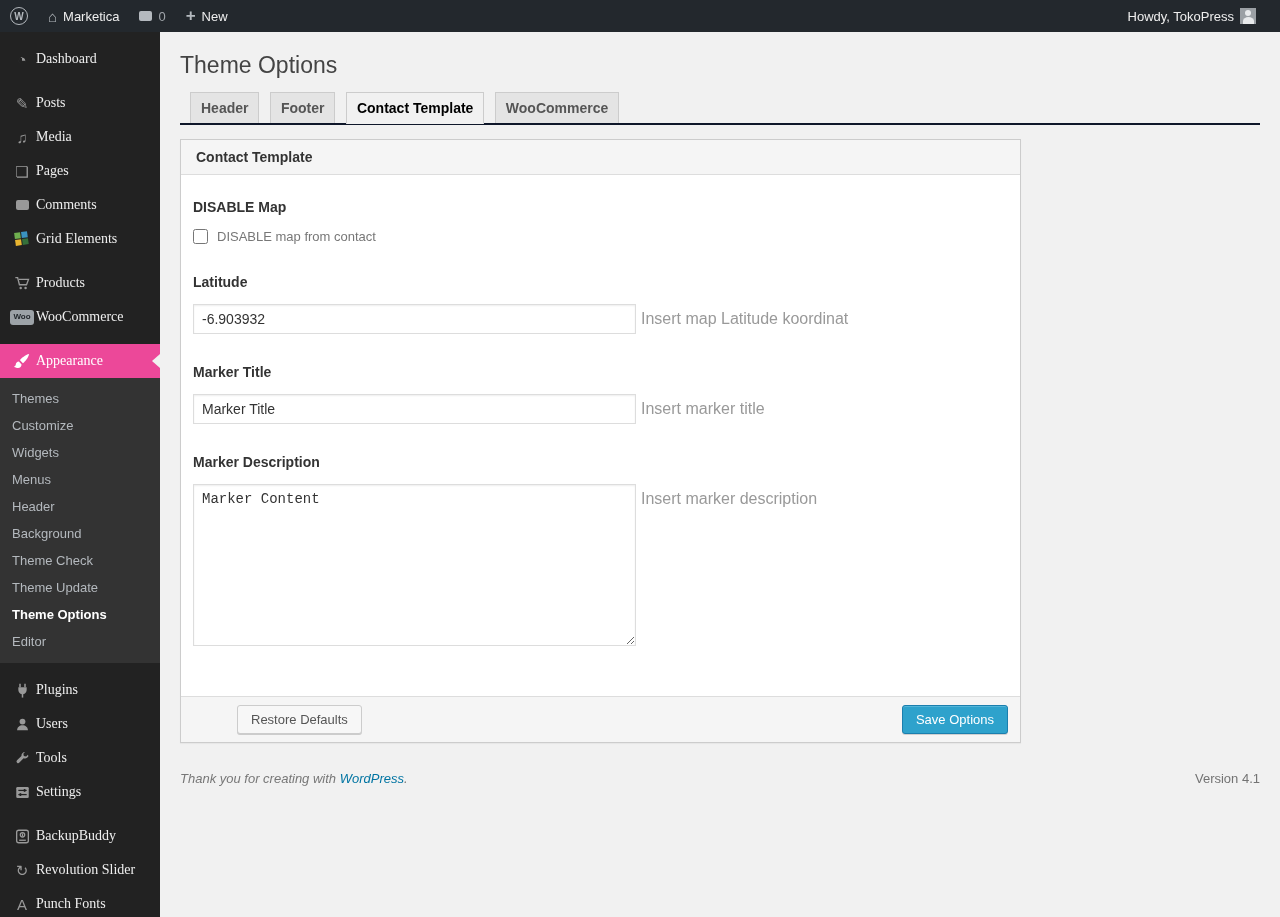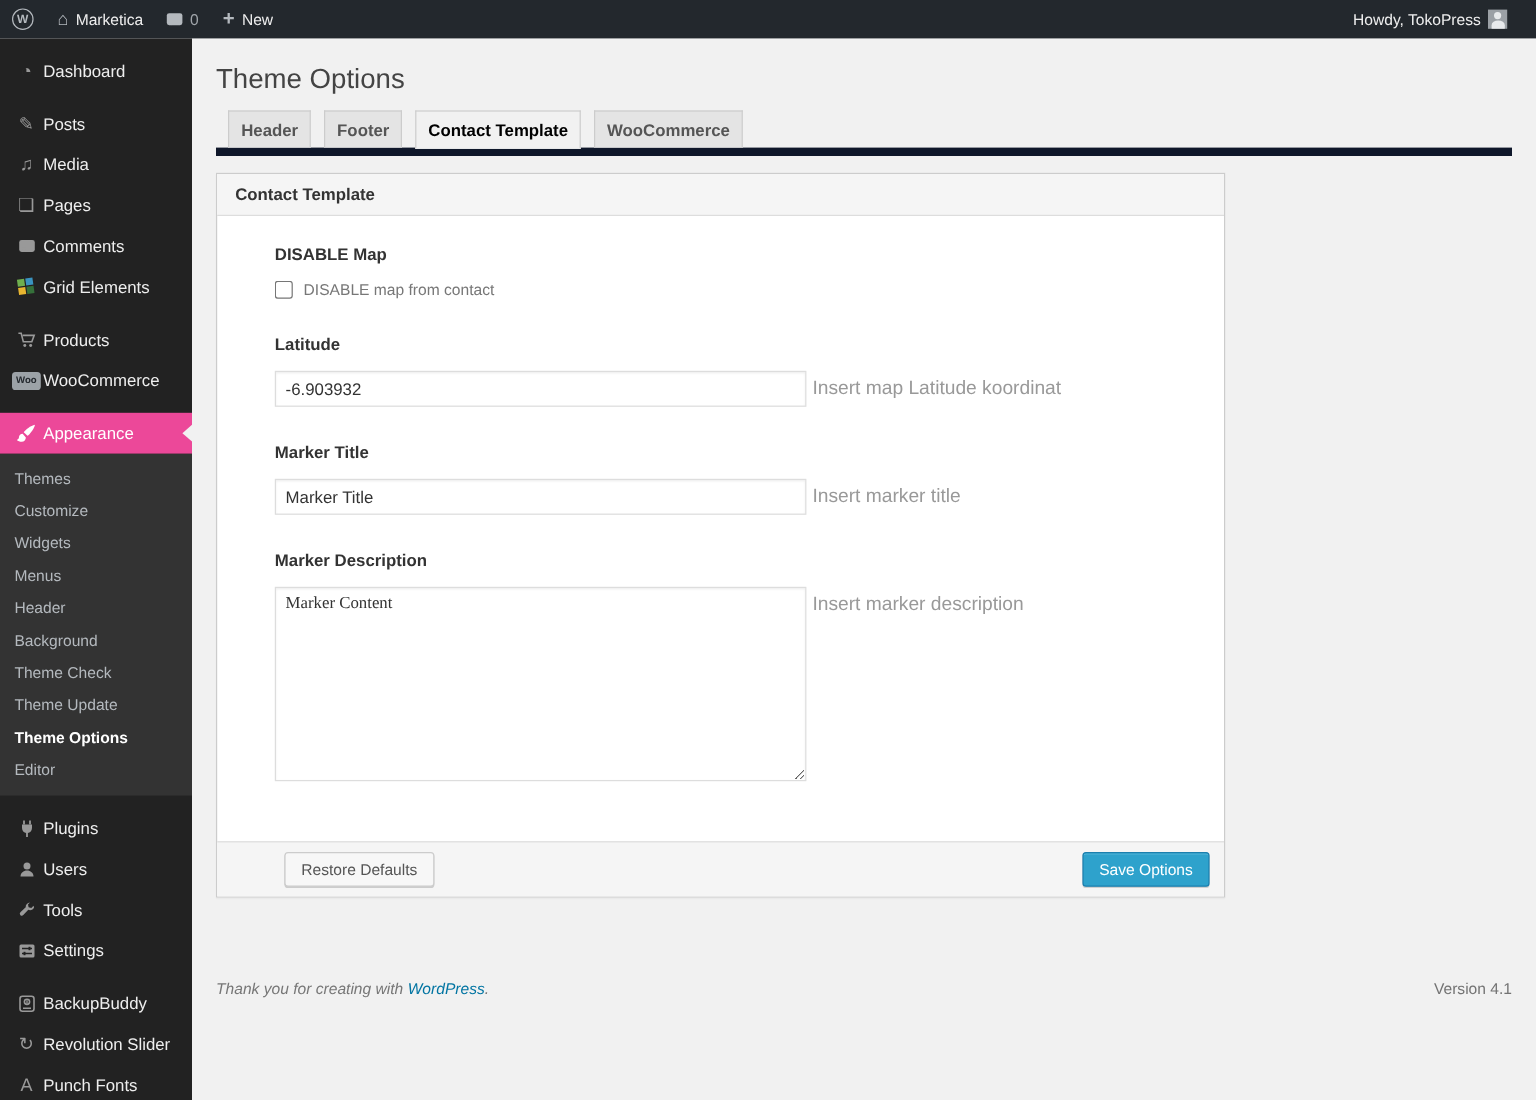--- a/index.html
+++ b/index.html
@@ -21,21 +21,21 @@
   .ab-plus { color:#b4b9be; font-size:17px; font-weight:bold; line-height:1; margin-top:-2px; }
   .ab-right { margin-left:auto; display:flex; align-items:center; gap:8px; padding-right:12px; }
   .avatar { width:16px; height:16px; background:#9ba0a5; position:relative; overflow:hidden; }
   .avatar::before { content:""; position:absolute; top:2px; left:5px; width:6px; height:6px; border-radius:50%; background:#e8eaec; }
   .avatar::after { content:""; position:absolute; top:9px; left:2.5px; width:11px; height:8px; border-radius:50% 50% 0 0; background:#e8eaec; }
 
   
   #sidebar { position:absolute; top:32px; left:0; width:160px; height:885px; background:#222; overflow:hidden; padding-top:10px; }
   .menu-item { display:flex; align-items:center; height:34px; padding-left:8px; cursor:pointer; position:relative; }
   .micon { width:28px; text-align:center; font-size:15px; color:#999; flex:0 0 28px; line-height:1; display:flex; align-items:center; justify-content:center; }
-  .mlabel { color:#eee; font-size:14px; }
+  .mlabel { color:#eee; font-size:14px;font-family:Liberation Serif, serif; }
   .menu-sep { height:10px; }
   .menu-item.current { background:#ec4899; }
   .menu-item.current .mlabel { color:#fff; }
   .menu-item.current .micon { color:#fff; }
   .menu-arrow { position:absolute; right:0; top:50%; transform:translateY(-50%);
     width:0; height:0; border:7px solid transparent; border-right:8px solid #f1f1f1; border-left:none; }
   .submenu { background:#333; padding:7px 0 8px; }
   .submenu-item { display:block; padding:6px 12px; font-size:13px; color:#b4b9be; cursor:pointer; }
   .submenu-item.current-sub { color:#fff; font-weight:bold; }
   .grid-icon { width:14px; height:14px; display:grid; grid-template-columns:6px 6px; grid-template-rows:6px 6px; gap:1px; transform:rotate(-8deg); }
@@ -45,49 +45,49 @@
   .woo-badge::after { content:""; position:absolute; left:3px; bottom:-4px;
     border:4px solid transparent; border-top-color:#9ca2a7; border-left-width:2px; border-right-width:2px; }
   .bubble-icon { width:13px; height:10px; background:#999; border-radius:2px; position:relative; }
   .bubble-icon::after { content:""; position:absolute; left:2px; bottom:-4px;
     border:4px solid transparent; border-top-color:#999; border-left-width:2px; border-right-width:2px; }
 
   
   #content { position:absolute; top:32px; left:160px; width:1120px; height:885px; background:#f1f1f1; padding:10px 20px 0; }
   h1.page-title { font-size:23px; font-weight:400; color:#444; padding:9px 0 4px; line-height:29px; }
 
-  .nav-tab-wrapper { border-bottom:7px solid #0f172a; margin-top:8px; padding-left:10px; }
+  .nav-tab-wrapper { border-bottom:2px solid #0f172a; margin-top:8px; padding-left:10px; }
   .nav-tab { display:inline-block; border:1px solid #ccc; border-bottom:none; background:#e4e4e4;
     color:#555; font-size:14px; font-weight:bold; padding:7px 10px; margin:0 6px -1px 0; line-height:16px; cursor:pointer; }
   .nav-tab-active { background:#f1f1f1; color:#000; border-bottom:1px solid #f1f1f1; }
 
   .postbox { background:#fff; border:1px solid #ccc; max-width:841px; margin-top:14px; box-shadow:0 1px 1px rgba(0,0,0,.04); }
   .postbox-header { background:#f5f5f5; border-bottom:1px solid #ddd; padding:9px 15px; font-size:14px; font-weight:bold; color:#333; }
-  .postbox-body { padding:24px 12px 50px;margin-left:36px; }
+  .postbox-body { padding:24px 12px 50px; }
   .field { margin-bottom:30px; }
   .field:last-child { margin-bottom:0; }
   .field-label { font-size:14px; font-weight:bold; color:#333; margin-bottom:14px; }
   .field-row { display:flex; align-items:flex-start; gap:5px; }
   .text-input { width:443px; height:30px; border:1px solid #ddd; background:#fff; padding:0 8px;
     font-size:14px; color:#333; font-family:inherit; box-shadow:inset 0 1px 2px rgba(0,0,0,.07); }
   .textarea-input { width:443px; height:162px; border:1px solid #ddd; background:#fff; padding:6px 8px;
-    font-size:14px; color:#333; font-family:Liberation Serif, serif; box-shadow:inset 0 1px 2px rgba(0,0,0,.07); resize:both; }
+    font-size:14px; color:#333; font-family:Liberation Mono, monospace; box-shadow:inset 0 1px 2px rgba(0,0,0,.07); resize:both; }
   .hint { font-size:16px; color:#999; padding-top:6px; }
   .checkbox-row { display:flex; align-items:center; gap:9px; }
   .checkbox-row input { width:15px; height:15px; }
   .checkbox-label { font-size:13px; color:#777; }
 
   .postbox-footer { background:#f5f5f5; border-top:1px solid #ddd; padding:8px 12px;
     display:flex; justify-content:space-between; align-items:center; }
   .button { font-size:13px; border-radius:3px; padding:5px 13px; cursor:pointer; font-family:inherit; line-height:17px; }
   .button-secondary { background:#f7f7f7; border:1px solid #ccc; color:#555; box-shadow:0 1px 0 #ccc;margin-left:44px; }
   .button-primary { background:#2ea2cc; border:1px solid #1b7fae; color:#fff;
     box-shadow:inset 0 1px 0 rgba(120,200,230,.5), 0 1px 0 rgba(0,0,0,.15); }
 
-  .page-footer { display:flex; justify-content:space-between; align-items:center; margin-top:68px; font-size:13px; color:#777; }
+  .page-footer { display:flex; justify-content:space-between; align-items:center; margin-top:28px; font-size:13px; color:#777; }
   .thanks { font-style:italic; }
   .thanks a { color:#0074a2; font-style:italic; }
   .version { color:#737373; }
 </style>
 </head>
 <body>
 
 <div id="adminbar">
   <div class="ab-item">
     <span class="wp-logo-circle">W</span>

